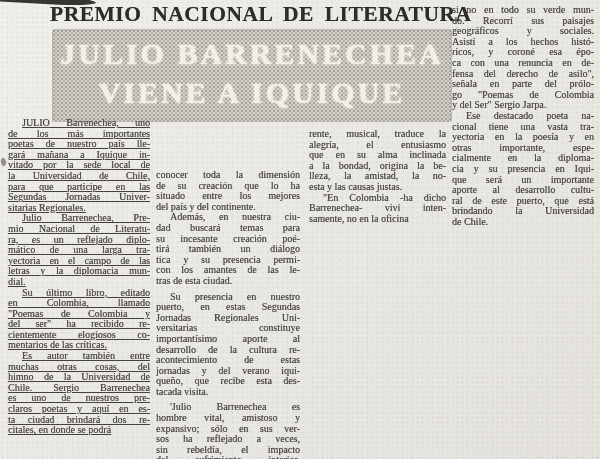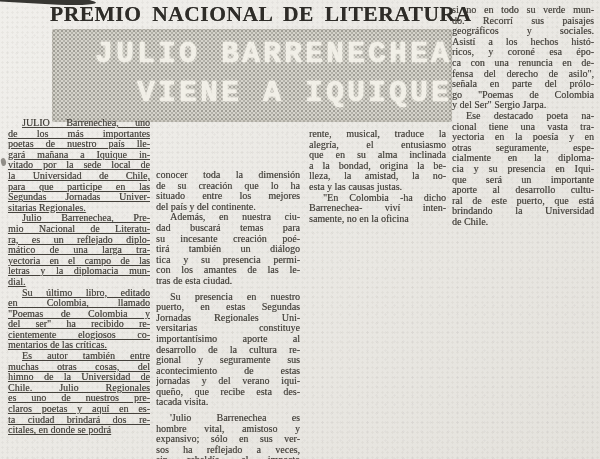--- a/index.html
+++ b/index.html
@@ -48,22 +48,22 @@
     background-color:var(--halftone-bg);
     background-image:
       radial-gradient(circle, var(--halftone-dot) 0.8px, transparent 1.2px),
       radial-gradient(circle, rgba(108,106,98,0.32) 0.8px, transparent 1.2px);
     background-size:4px 4px, 4px 4px;
     background-position:0 0, 2px 2px;
     border-radius:2px;
     box-shadow:0 0 4px rgba(150,147,138,0.5) inset;
   }
   .headline-line{
-    text-align:right;
-    font-family:Liberation Mono, monospace;
+    text-align:center;
+    font-family:Liberation Serif, serif;
     font-weight:bold;
     font-size:30px;
     letter-spacing:3px;
     color:var(--headline-text);
     filter:blur(0.5px);
     text-shadow:0 0 3px rgba(242,240,232,0.85), 0 0 1px rgba(242,240,232,0.9);
     white-space:nowrap;
   }
   .headline-line.l1{padding-top:8px;}
   .headline-line.l2{padding-top:5px;border-radius:14px;}
@@ -128,21 +128,21 @@
         <div class="line">en Colombia, llamado</div>
         <div class="line">"Poemas de Colombia y</div>
         <div class="line">del ser" ha recibido re-</div>
         <div class="line">cientemente elogiosos co-</div>
         <div class="line">mentarios de las críticas.</div>
       </div>
       <div class="para">
         <div class="line indent">Es autor también entre</div>
         <div class="line">muchas otras cosas, del</div>
         <div class="line">himno de la Universidad de</div>
-        <div class="line">Chile. Julio Regionales</div>
+        <div class="line">Chile. Sergio Barrenechea</div>
         <div class="line">es uno de nuestros pre-</div>
         <div class="line">claros poetas y aquí en es-</div>
         <div class="line">ta ciudad brindará dos re-</div>
         <div class="line">citales, en donde se podrá</div>
       </div>
     </div>
   <div class="col col-2">
       <div class="para">
         <div class="line">conocer toda la dimensión</div>
         <div class="line">de su creación que lo ha</div>
@@ -158,21 +158,20 @@
         <div class="line">con los amantes de las le-</div>
         <div class="line">tras de esta ciudad.</div>
       </div>
       <div class="para gap">
         <div class="line indent">Su presencia en nuestro</div>
         <div class="line">puerto, en estas Segundas</div>
         <div class="line">Jornadas Regionales Uni-</div>
         <div class="line">versitarias constituye</div>
         <div class="line">importantísimo aporte al</div>
         <div class="line">desarrollo de la cultura re-</div>
-        <div class="line">gional y seguramente sus</div>
         <div class="line">acontecimiento de estas</div>
         <div class="line">jornadas y del verano iqui-</div>
         <div class="line">queño, que recibe esta des-</div>
         <div class="line">tacada visita.</div>
       </div>
       <div class="para gap">
         <div class="line indent">'Julio Barrenechea es</div>
         <div class="line">hombre vital, amistoso y</div>
         <div class="line">expansivo; sólo en sus ver-</div>
         <div class="line">sos ha reflejado a veces,</div>
@@ -206,21 +205,21 @@
         <div class="line">ca con una renuncia en de-</div>
         <div class="line">fensa del derecho de asilo",</div>
         <div class="line">señala en parte del prólo-</div>
         <div class="line">go "Poemas de Colombia</div>
         <div class="line">y del Ser" Sergio Jarpa.</div>
       </div>
       <div class="para">
         <div class="line indent">Ese destacado poeta na-</div>
         <div class="line">cional tiene una vasta tra-</div>
         <div class="line">yectoria en la poesía y en</div>
-        <div class="line">otras seguramente, espe-</div>
+        <div class="line">otras importante, espe-</div>
         <div class="line">cialmente en la diploma-</div>
         <div class="line">cia y su presencia en Iqui-</div>
         <div class="line">que será un importante</div>
         <div class="line">aporte al desarrollo cultu-</div>
         <div class="line">ral de este puerto, que está</div>
         <div class="line">brindando la Universidad</div>
         <div class="line">de Chile.</div>
       </div>
     </div>
 </div>

